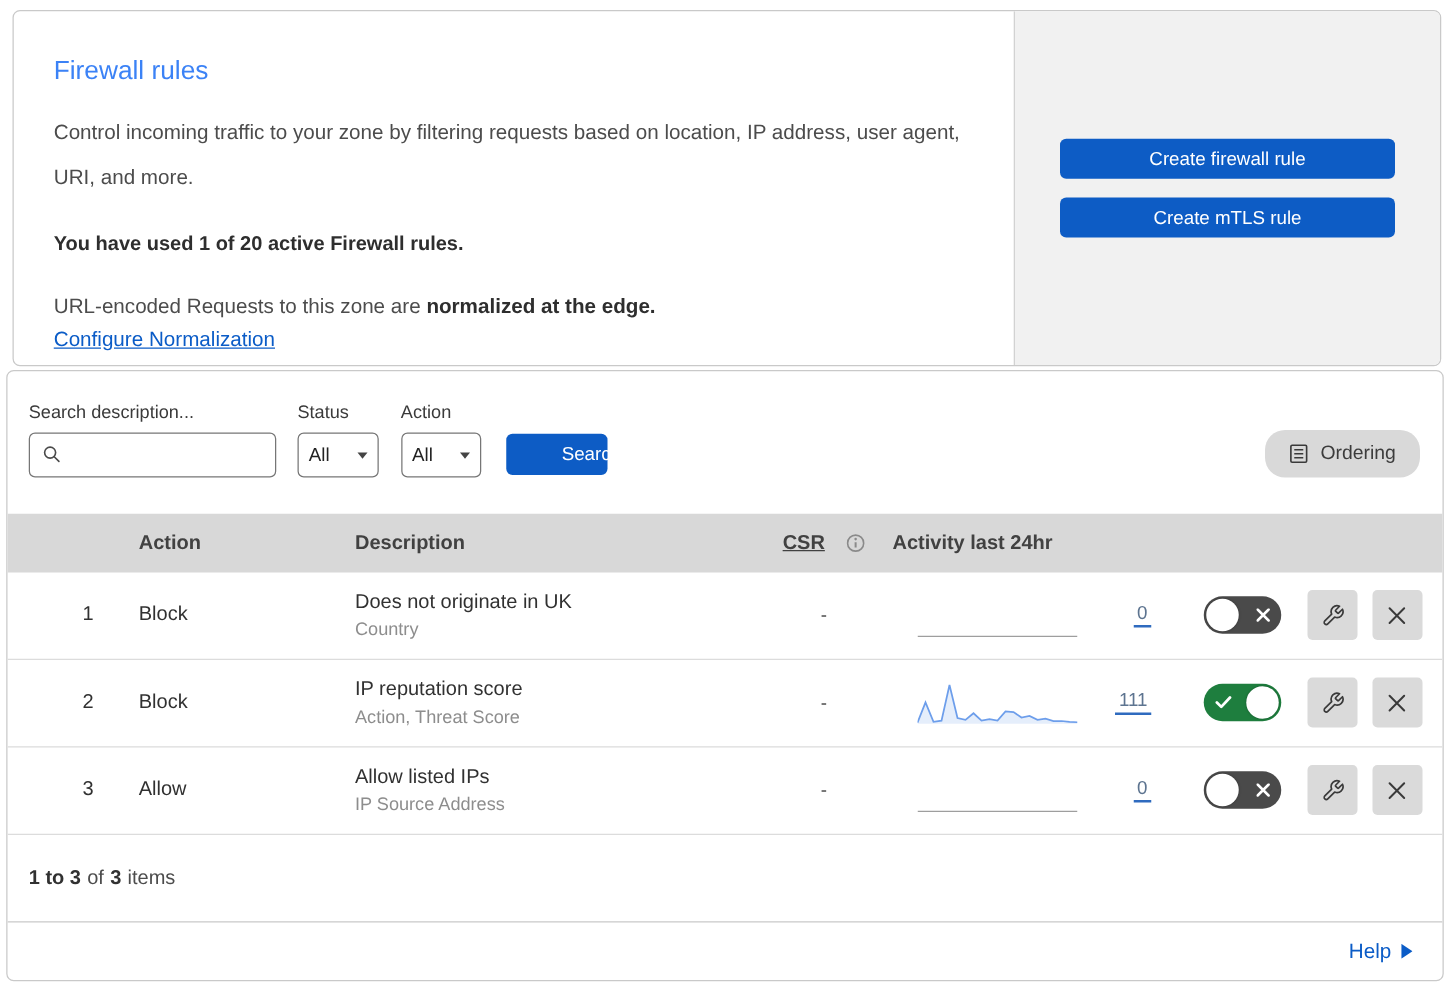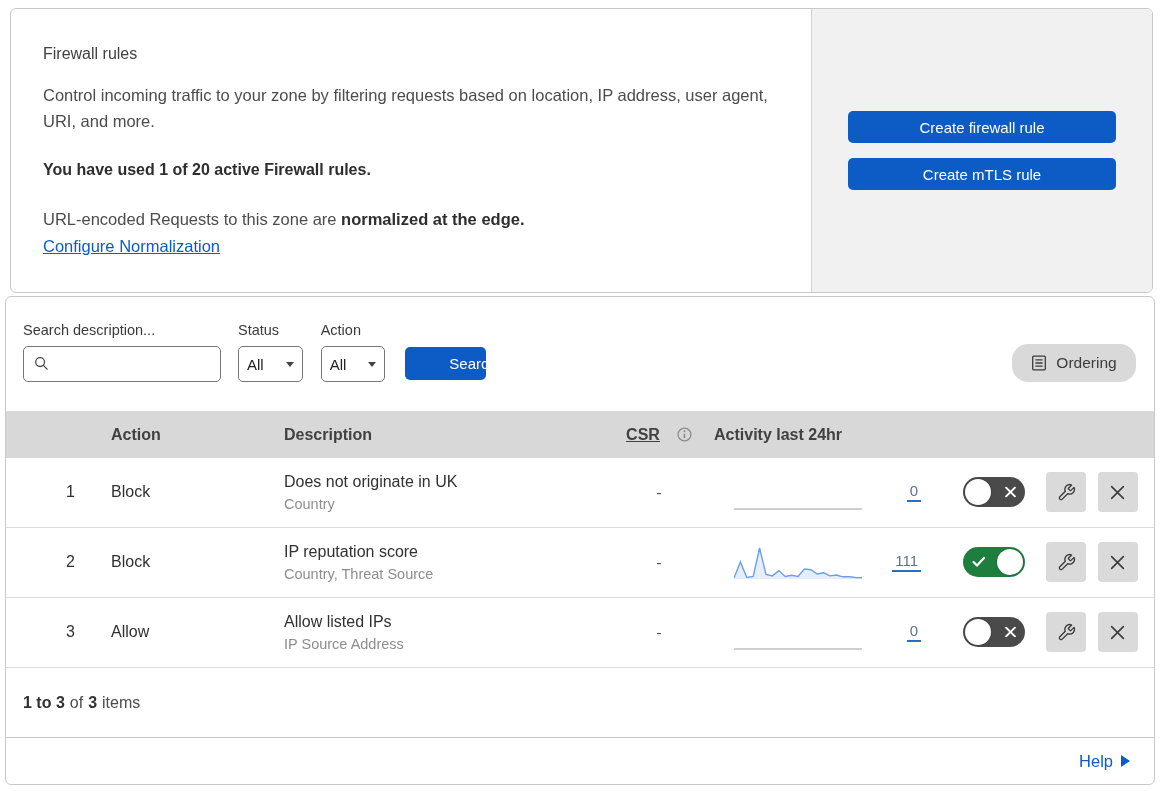--- a/index.html
+++ b/index.html
@@ -4,22 +4,22 @@
 <style>
   * { box-sizing: border-box; margin: 0; padding: 0; }
   html, body { width: 1161px; height: 791px; background: #fff;
     font-family: "Liberation Sans", sans-serif; position: relative; overflow: hidden; }
 
   
   .top-card { position: absolute; left: 10px; top: 8px; width: 1143px; height: 285px;
     border: 1px solid #c9c9c9; border-radius: 6px; background: #fff;
     display: flex; overflow: hidden; }
   .top-left { flex: 1; padding: 28px 40px 0 32px; }
-  .page-title { font-size: 16px; font-weight: 400; color: #404040; margin: 8px 0 19px; }
-  .overview-desc { font-size: 16.5px; color: #4c4c4c; line-height: 26px; margin: 0 0 27px; max-width: 745px; }
+  .page-title { font-size: 21px; font-weight: 400; color: #3b82f6; margin: 8px 0 19px; }
+  .overview-desc { font-size: 16.5px; color: #4c4c4c; line-height: 36px; margin: 0 0 27px; max-width: 745px; }
   .usage-text { font-size: 16px; font-weight: 700; color: #2e2e2e; margin: 0 0 31px; }
   .norm-text { font-size: 16.5px; color: #4c4c4c; margin: 0 0 8px; }
   .norm-text strong { color: #2e2e2e; }
   .config-link { font-size: 16.5px; color: #0b5cc7; text-decoration: underline; cursor: pointer; }
   .top-right { width: 341px; background: #f1f1f1; border-left: 1px solid #d2d2d2;
     display: flex; flex-direction: column; align-items: stretch; justify-content: center;
     gap: 15px; padding: 0 36px; }
   .btn-primary { background: #0d5cc5; color: #fff; border: none; border-radius: 5px;
     height: 32px; font-size: 15px; font-family: inherit; cursor: pointer; }
 
@@ -205,21 +205,21 @@
             </svg>
         </button>
       </div>
     </div>
 
     <div class="tgrid trow">
       <div class="c-num">2</div>
       <div class="c-action">Block</div>
       <div class="c-desc">
         <div class="desc-title">IP reputation score</div>
-        <div class="desc-sub">Country, Threat Source</div>
+        <div class="desc-sub">Action, Threat Score</div>
       </div>
       <div class="c-csr">-</div>
       <div class="c-activity">
         <svg class="sparkline" viewBox="0 0 128 38">
             <polygon points="0,36 0.0,35.1 6.4,18.9 12.8,34.5 19.2,33.5 25.6,5.0 32.0,31.4 38.4,32.9 44.8,27.6 51.2,33.5 57.6,32.3 64.0,33.5 70.4,26.1 76.8,26.7 83.2,31.0 89.6,29.8 96.0,32.9 102.4,32.0 108.8,33.8 115.2,33.8 121.6,34.5 128.0,34.8 128,36" fill="rgba(109,158,235,0.18)"></polygon>
             <polyline points="0.0,35.1 6.4,18.9 12.8,34.5 19.2,33.5 25.6,5.0 32.0,31.4 38.4,32.9 44.8,27.6 51.2,33.5 57.6,32.3 64.0,33.5 70.4,26.1 76.8,26.7 83.2,31.0 89.6,29.8 96.0,32.9 102.4,32.0 108.8,33.8 115.2,33.8 121.6,34.5 128.0,34.8" fill="none" stroke="#6d9eeb" stroke-width="1.4"></polyline>
           </svg>
         <a class="count-link">111</a>
       </div>
       <div class="c-toggle">

